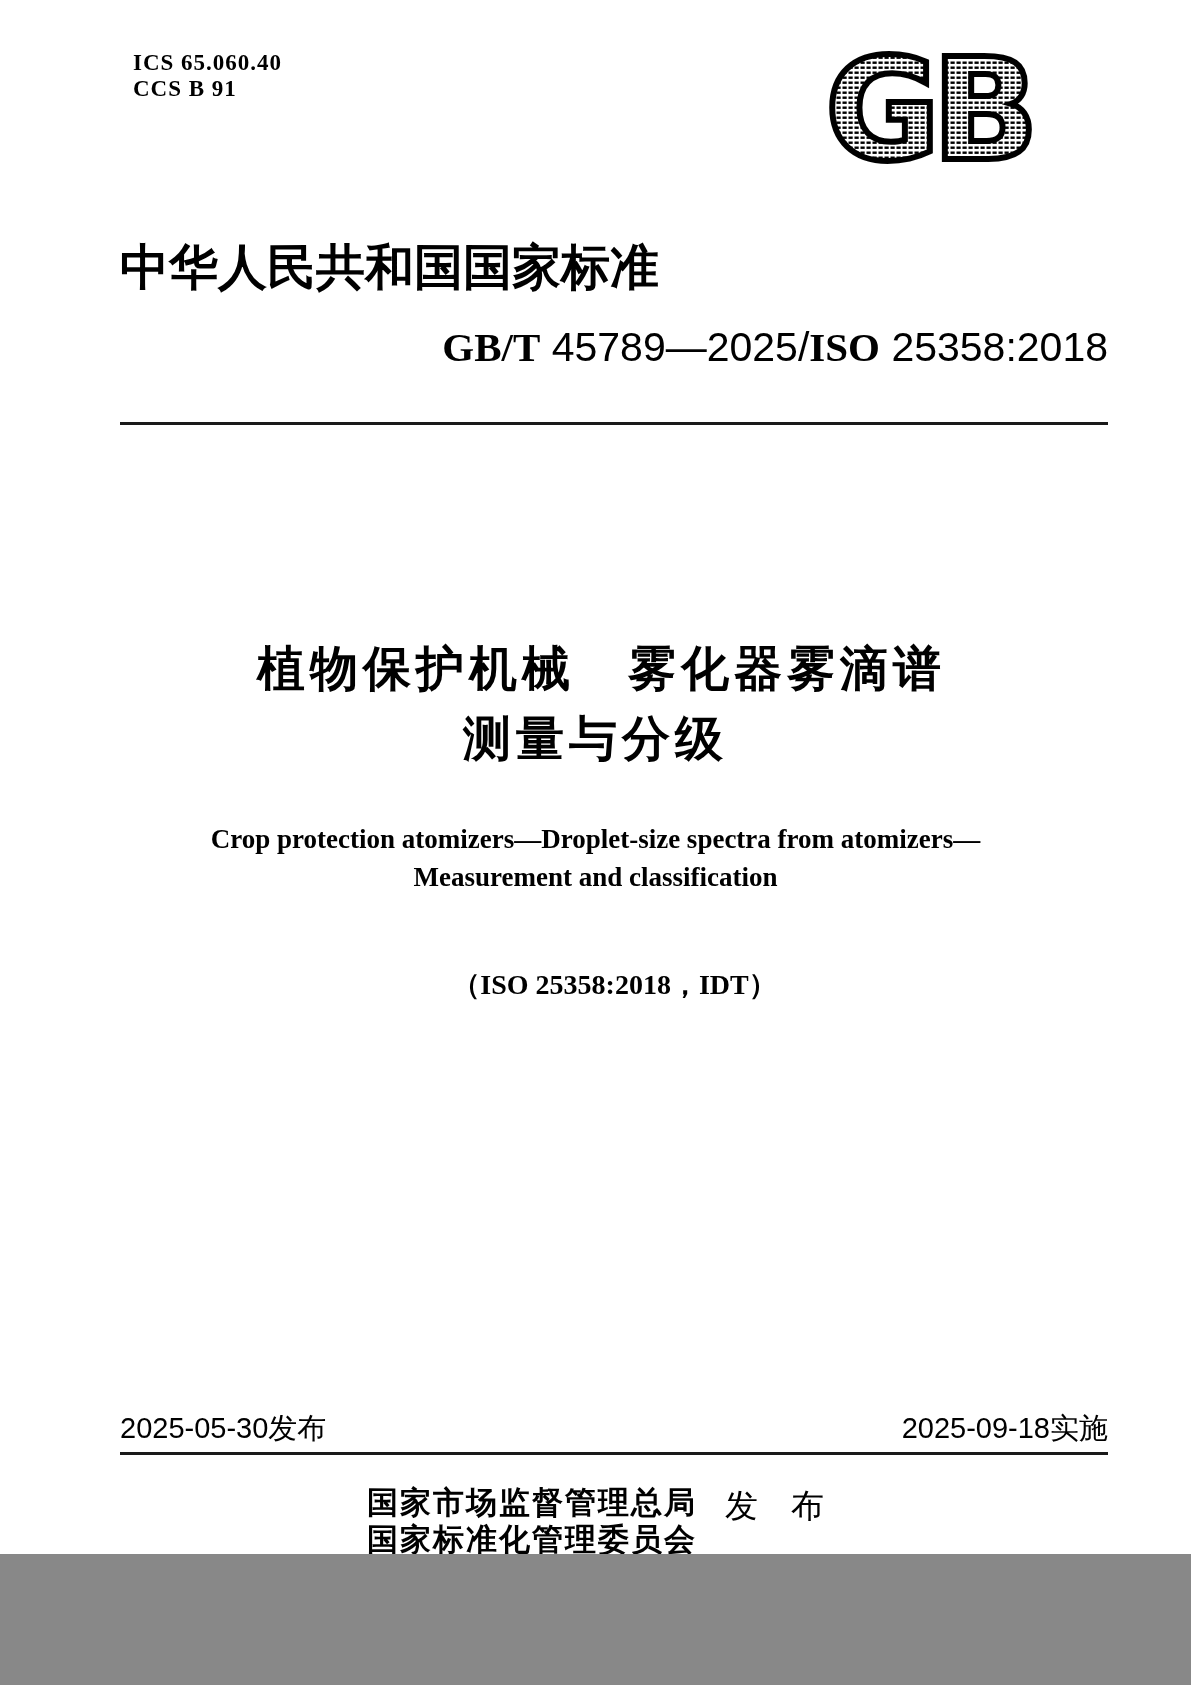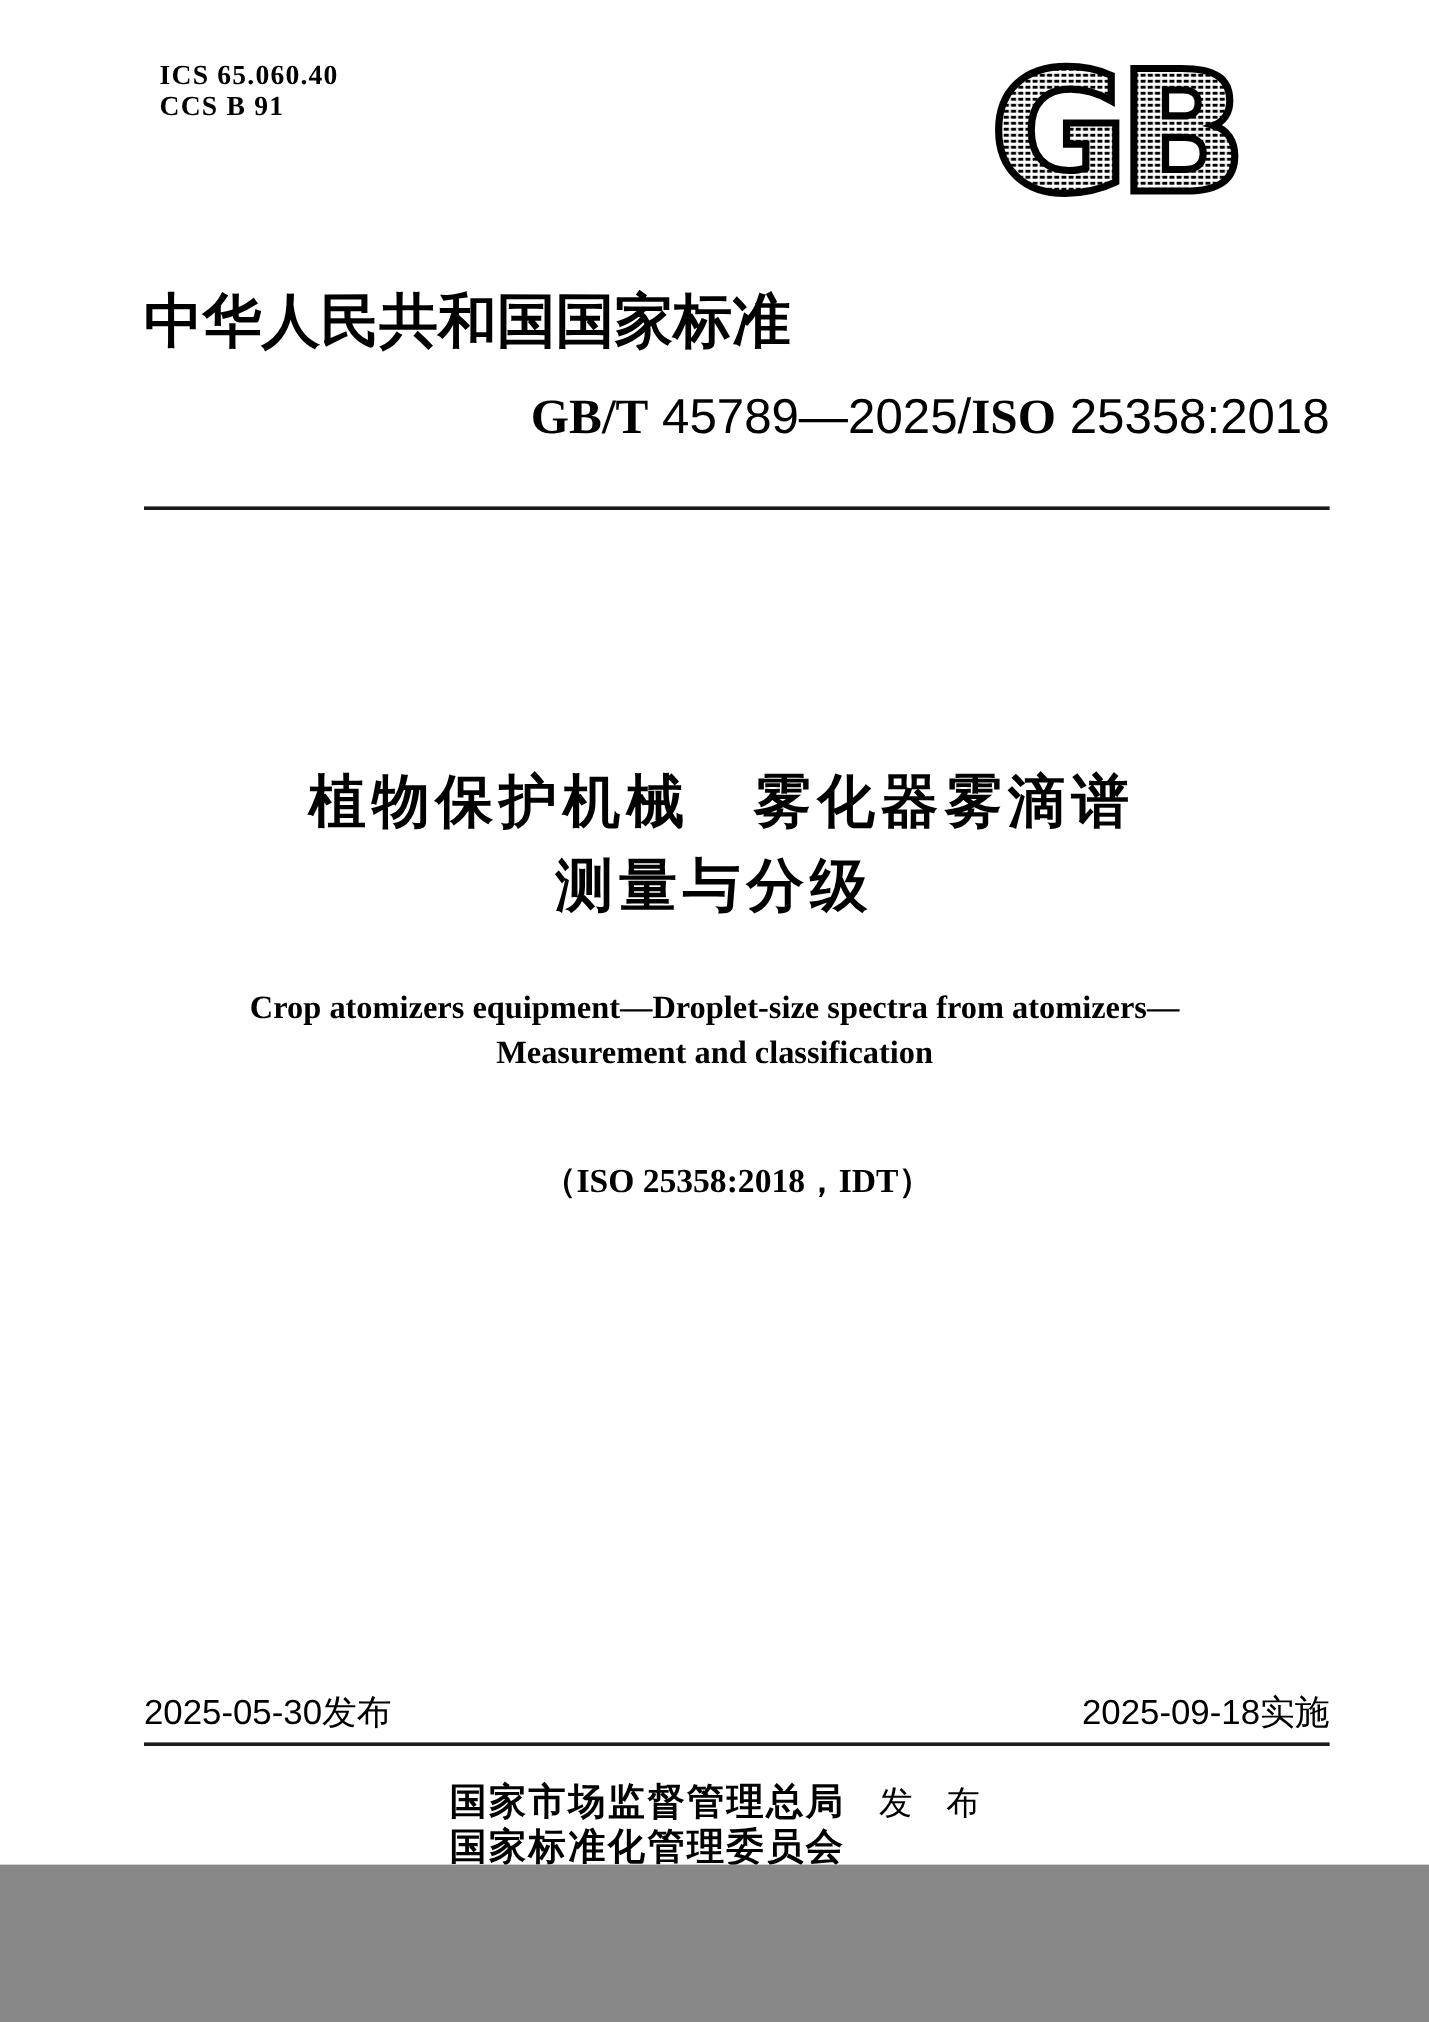--- a/index.html
+++ b/index.html
@@ -143,21 +143,21 @@
     font-weight: bold;
     font-size: 31px;
     line-height: 37px;
     letter-spacing: 2px;
     text-align: justify;
     white-space: nowrap;
   }
   .publisher .release {
     margin-left: 28px;
     font-family: "DejaVu Sans", "Liberation Sans", sans-serif;
-    font-size: 28px;
+    font-size: 33px;
     white-space: nowrap;
   }
 </style>
 </head>
 <body>
 
 <div class="page">
 
   <div class="codes">
     <div>ICS 65.060.40</div>
@@ -178,21 +178,21 @@
 
   <div class="std-no">
     <span class="serif-b">GB/T</span><span class="digits"> 45789—2025/</span><span class="serif-b">ISO</span><span class="digits"> 25358:2018</span>
   </div>
 
   <div class="rule rule-top"></div>
 
   <div class="title-cn l1">植物保护机械　雾化器雾滴谱</div>
   <div class="title-cn l2">测量与分级</div>
 
-  <div class="title-en l1">Crop atomizers equipment—Droplet-size spectra from atomizers—</div>
+  <div class="title-en l1">Crop protection atomizers—Droplet-size spectra from atomizers—</div>
   <div class="title-en l2">Measurement and classification</div>
 
   <div class="iso-note">（ISO 25358:2018，IDT）</div>
 
   <div class="dates">
     <div>
       <span>2025-05-30</span><span class="cjk">发布</span>
     </div>
     <div>
       <span>2025-09-18</span><span class="cjk">实施</span>

